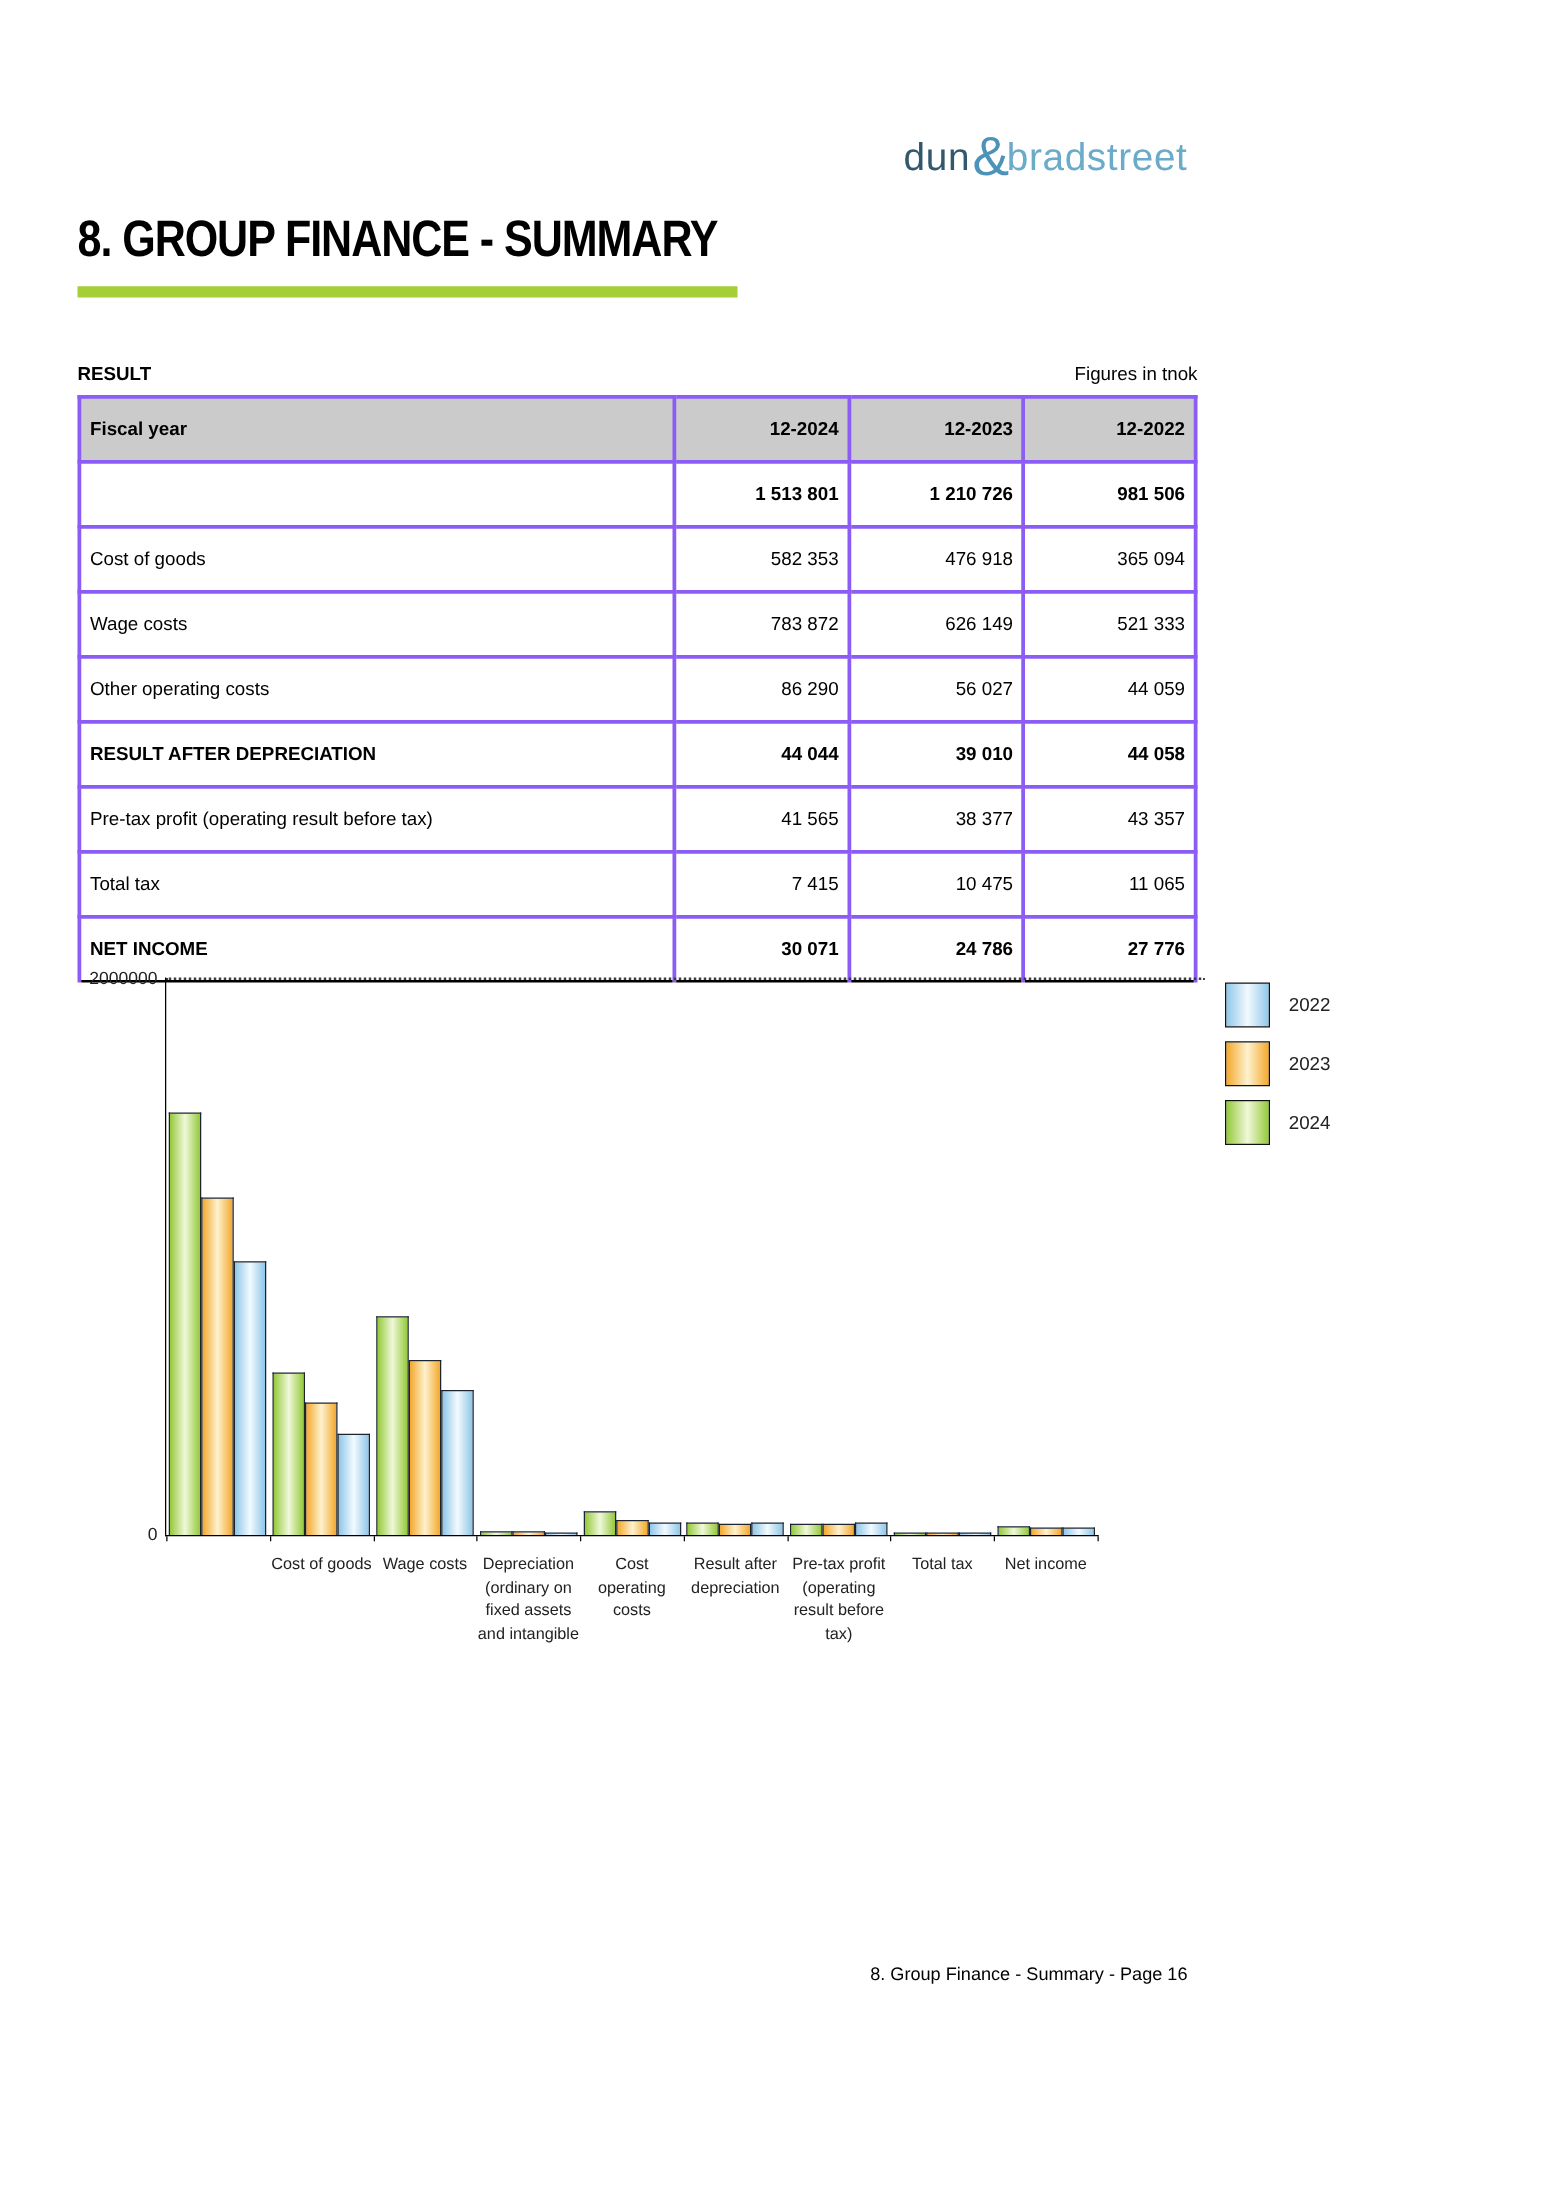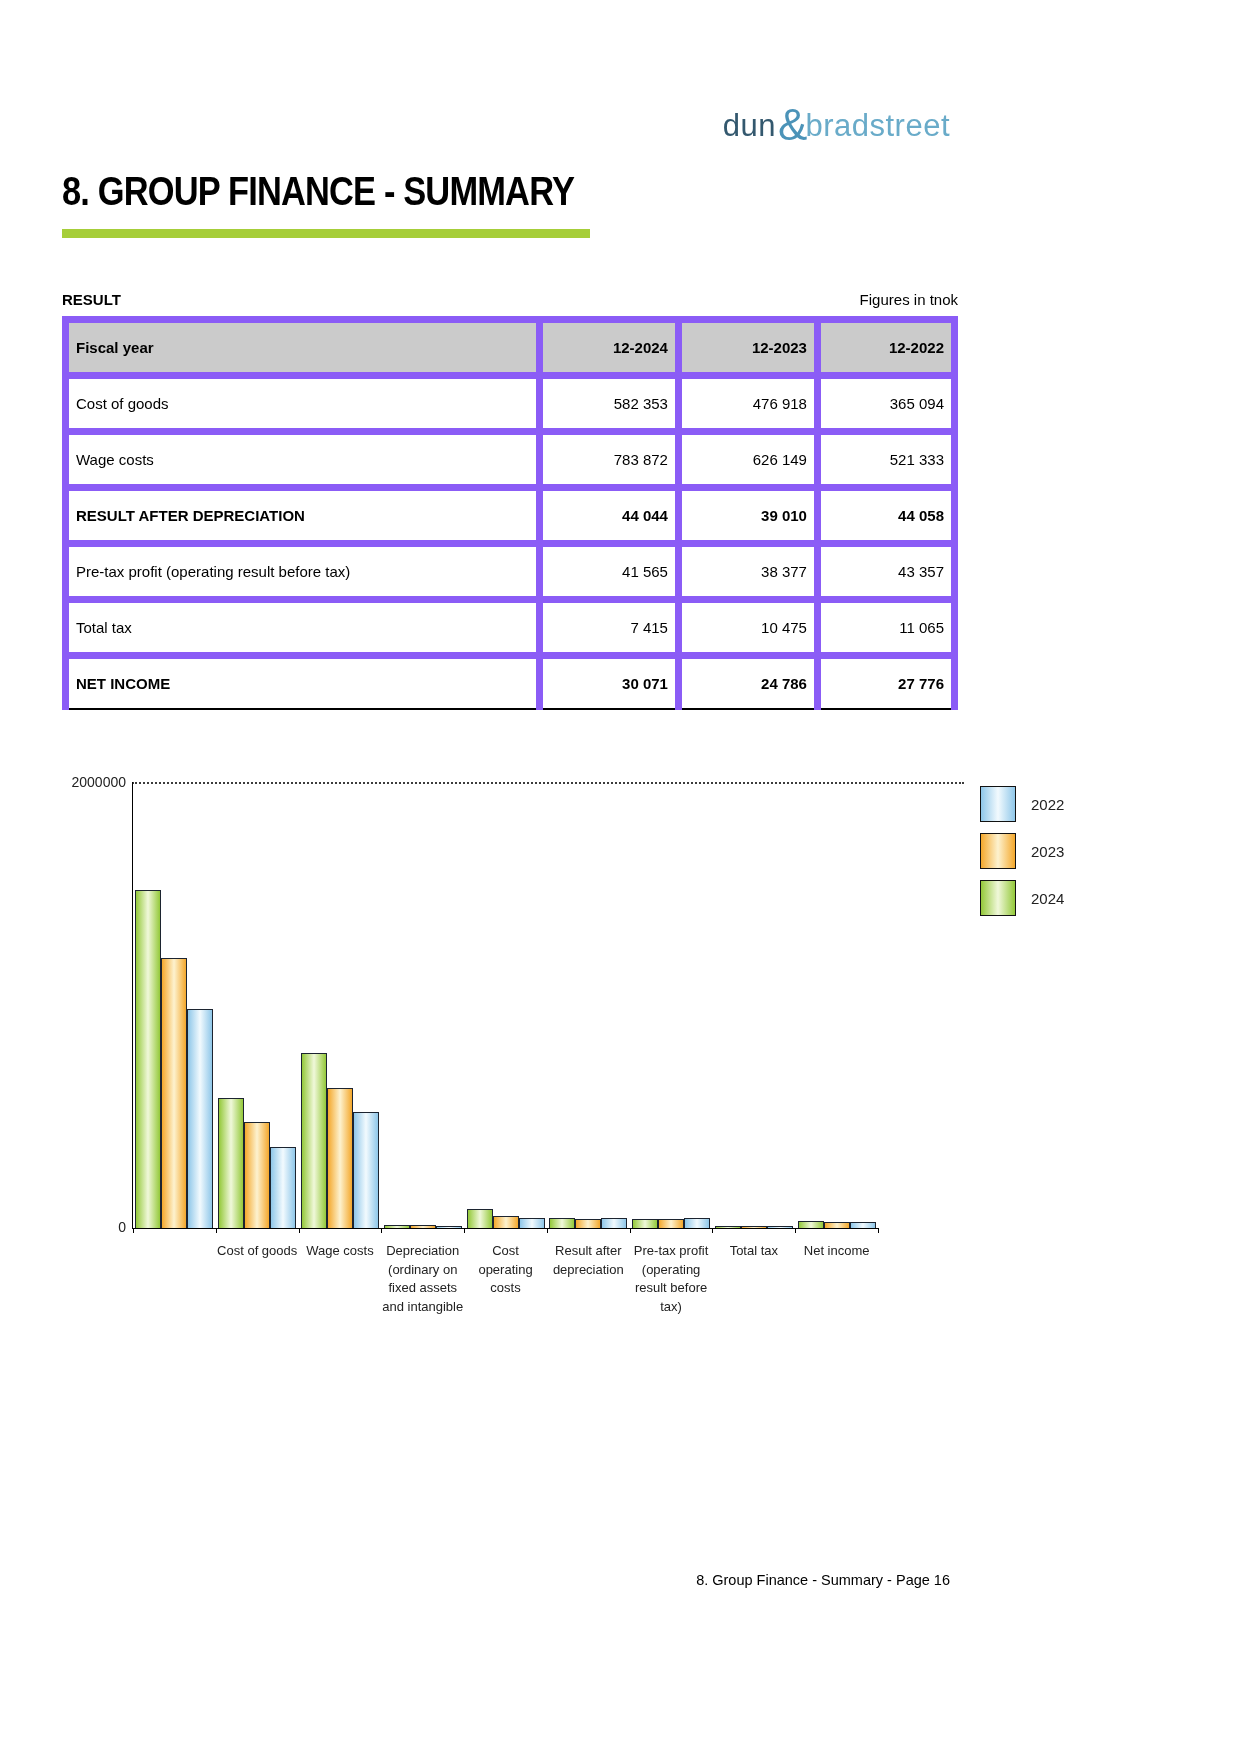--- a/index.html
+++ b/index.html
@@ -15,21 +15,21 @@
   .logo .brad { font-size:31px; color:#69abc9; letter-spacing:0.5px; }
   
   .title { position:absolute; left:62px; top:168px; font-size:41px; font-weight:800;
            letter-spacing:-1px; white-space:nowrap; transform:scaleX(0.84); transform-origin:left; }
   .title-rule { position:absolute; left:62px; top:229px; width:528px; height:9px; }
   
   .tbl-caption { position:absolute; left:62px; top:291px; width:896px; display:flex; justify-content:space-between; font-size:15px;gap:11px; }
   .tbl-caption .left { font-weight:bold; }
   
   table.result { position:absolute; left:62px; top:316px; width:896px; border-collapse:collapse; font-size:15px; }
-  table.result td, table.result th { border:7px solid #8b5cf6; height:28px; padding:16px 7px; }
+  table.result td, table.result th { border:3px solid #8b5cf6; height:28px; padding:16px 7px; }
   table.result th { background:#cbcbcb; font-weight:bold; text-align:left; }
   table.result th.num, table.result td.num { text-align:right; }
   table.result tr.bold td { font-weight:bold; }
   table.result tr:last-child td { border-bottom:2px solid #000; }
   
   .chart { position:absolute; left:62px; top:700px; width:1117px; height:660px; font-size:14px; }
   .ymax-label, .yzero-label { position:absolute; left:0; width:64px; text-align:right; color:#222; }
   .ymax-label { top:74px; }
   .yzero-label { top:519px; }
   .gridline { position:absolute; left:70px; top:82px; width:832px; border-top:2px dotted #3c3c3c; height:0; }
@@ -77,31 +77,43 @@
       </colgroup>
     <thead>
       <tr>
         <th>Fiscal year</th>
         <th class="num">12-2024</th>
         <th class="num">12-2023</th>
         <th class="num">12-2022</th>
       </tr>
     </thead>
     <tbody>
+        <tr class="bold">
+          <td></td>
+          <td class="num">1 513 801</td>
+          <td class="num">1 210 726</td>
+          <td class="num">981 506</td>
+        </tr>
         <tr>
           <td>Cost of goods</td>
           <td class="num">582 353</td>
           <td class="num">476 918</td>
           <td class="num">365 094</td>
         </tr>
         <tr>
           <td>Wage costs</td>
           <td class="num">783 872</td>
           <td class="num">626 149</td>
           <td class="num">521 333</td>
+        </tr>
+        <tr>
+          <td>Other operating costs</td>
+          <td class="num">86 290</td>
+          <td class="num">56 027</td>
+          <td class="num">44 059</td>
         </tr>
         <tr class="bold">
           <td>RESULT AFTER DEPRECIATION</td>
           <td class="num">44 044</td>
           <td class="num">39 010</td>
           <td class="num">44 058</td>
         </tr>
         <tr>
           <td>Pre-tax profit (operating result before tax)</td>
           <td class="num">41 565</td>

